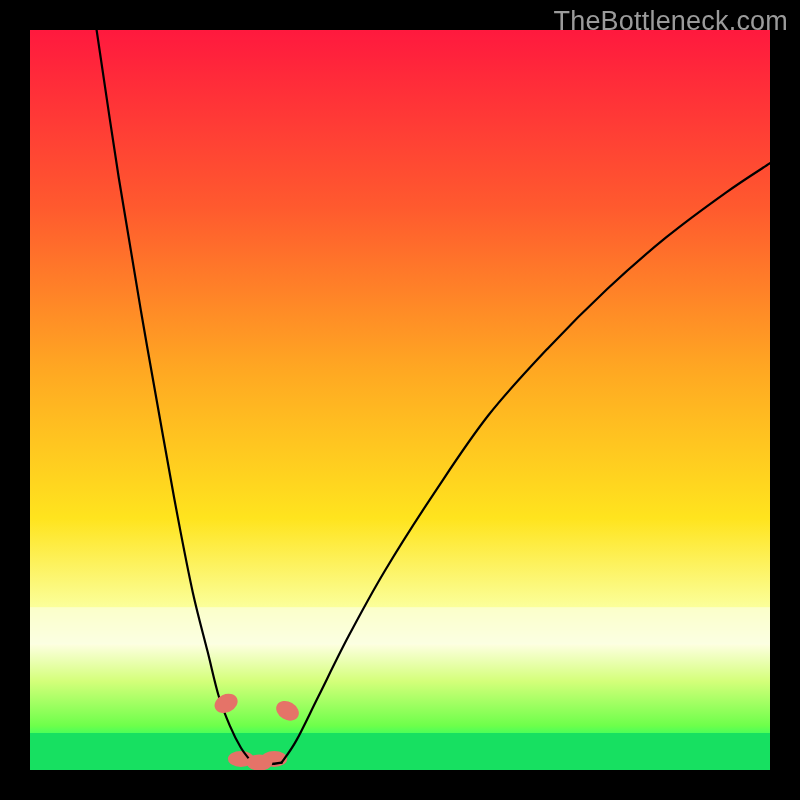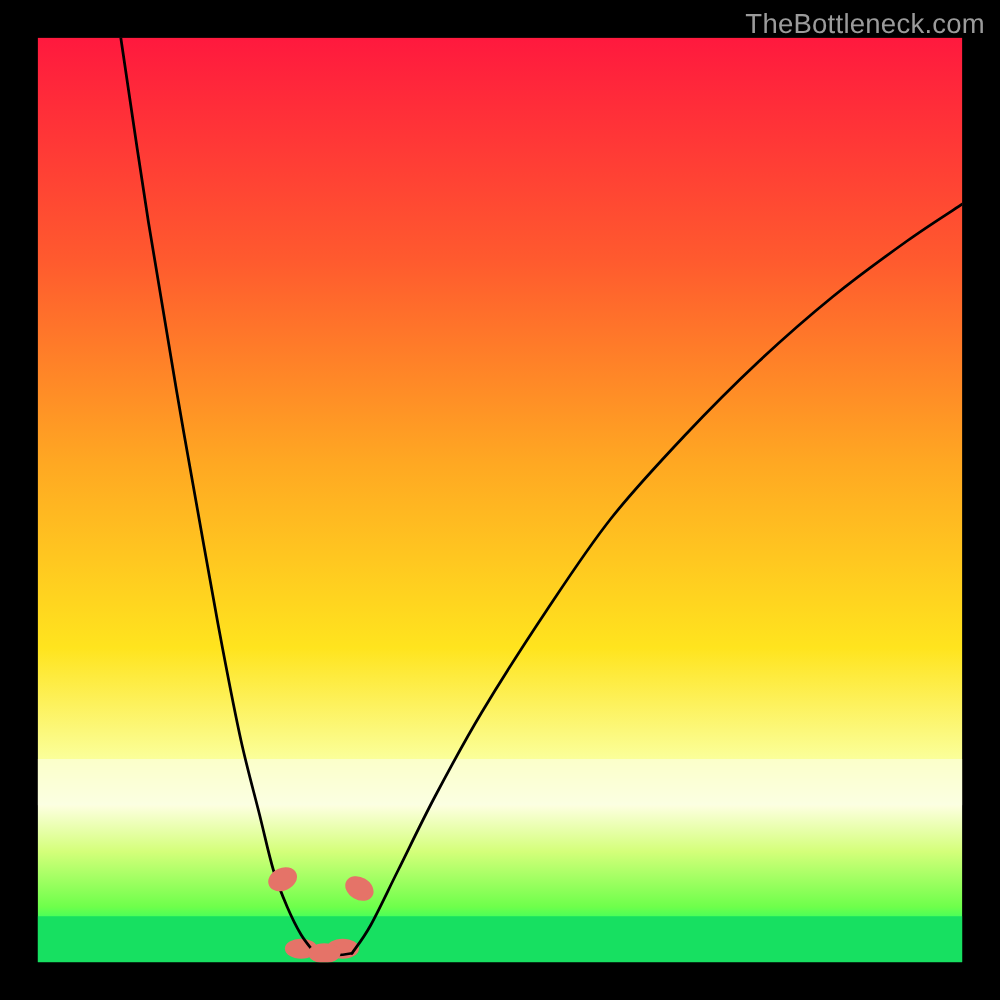--- a/index.html
+++ b/index.html
@@ -23,21 +23,21 @@
     left: 30px;
     width: 740px;
     height: 740px;
     overflow: hidden;
   }
   .watermark {
     position: absolute;
     top: 6px;
     right: 12px;
     color: #9b9b9b;
-    font-size: 22px;
+    font-size: 27px;
     font-weight: 500;
     letter-spacing: 0.2px;
     z-index: 20;
     user-select: none;
   }
   svg {
     display: block;
   }
 </style>
 </head>

